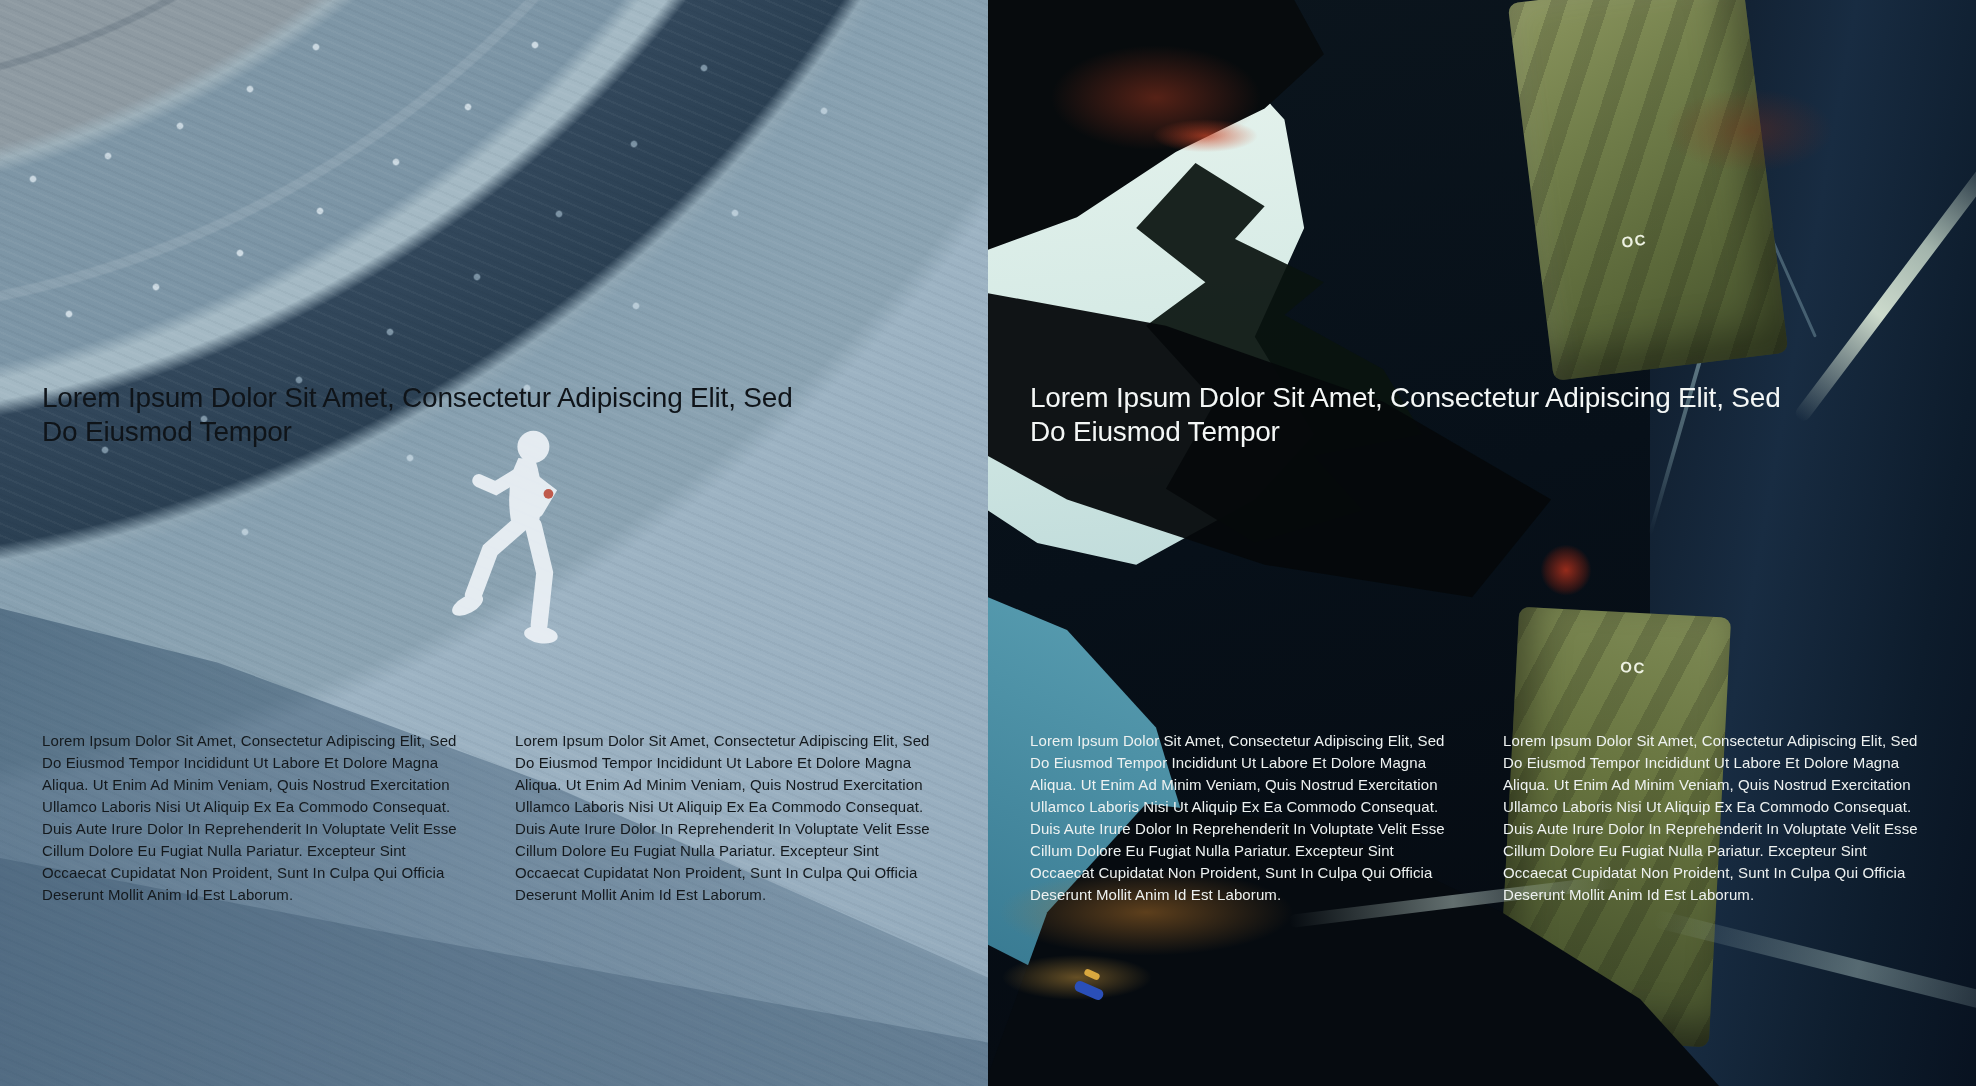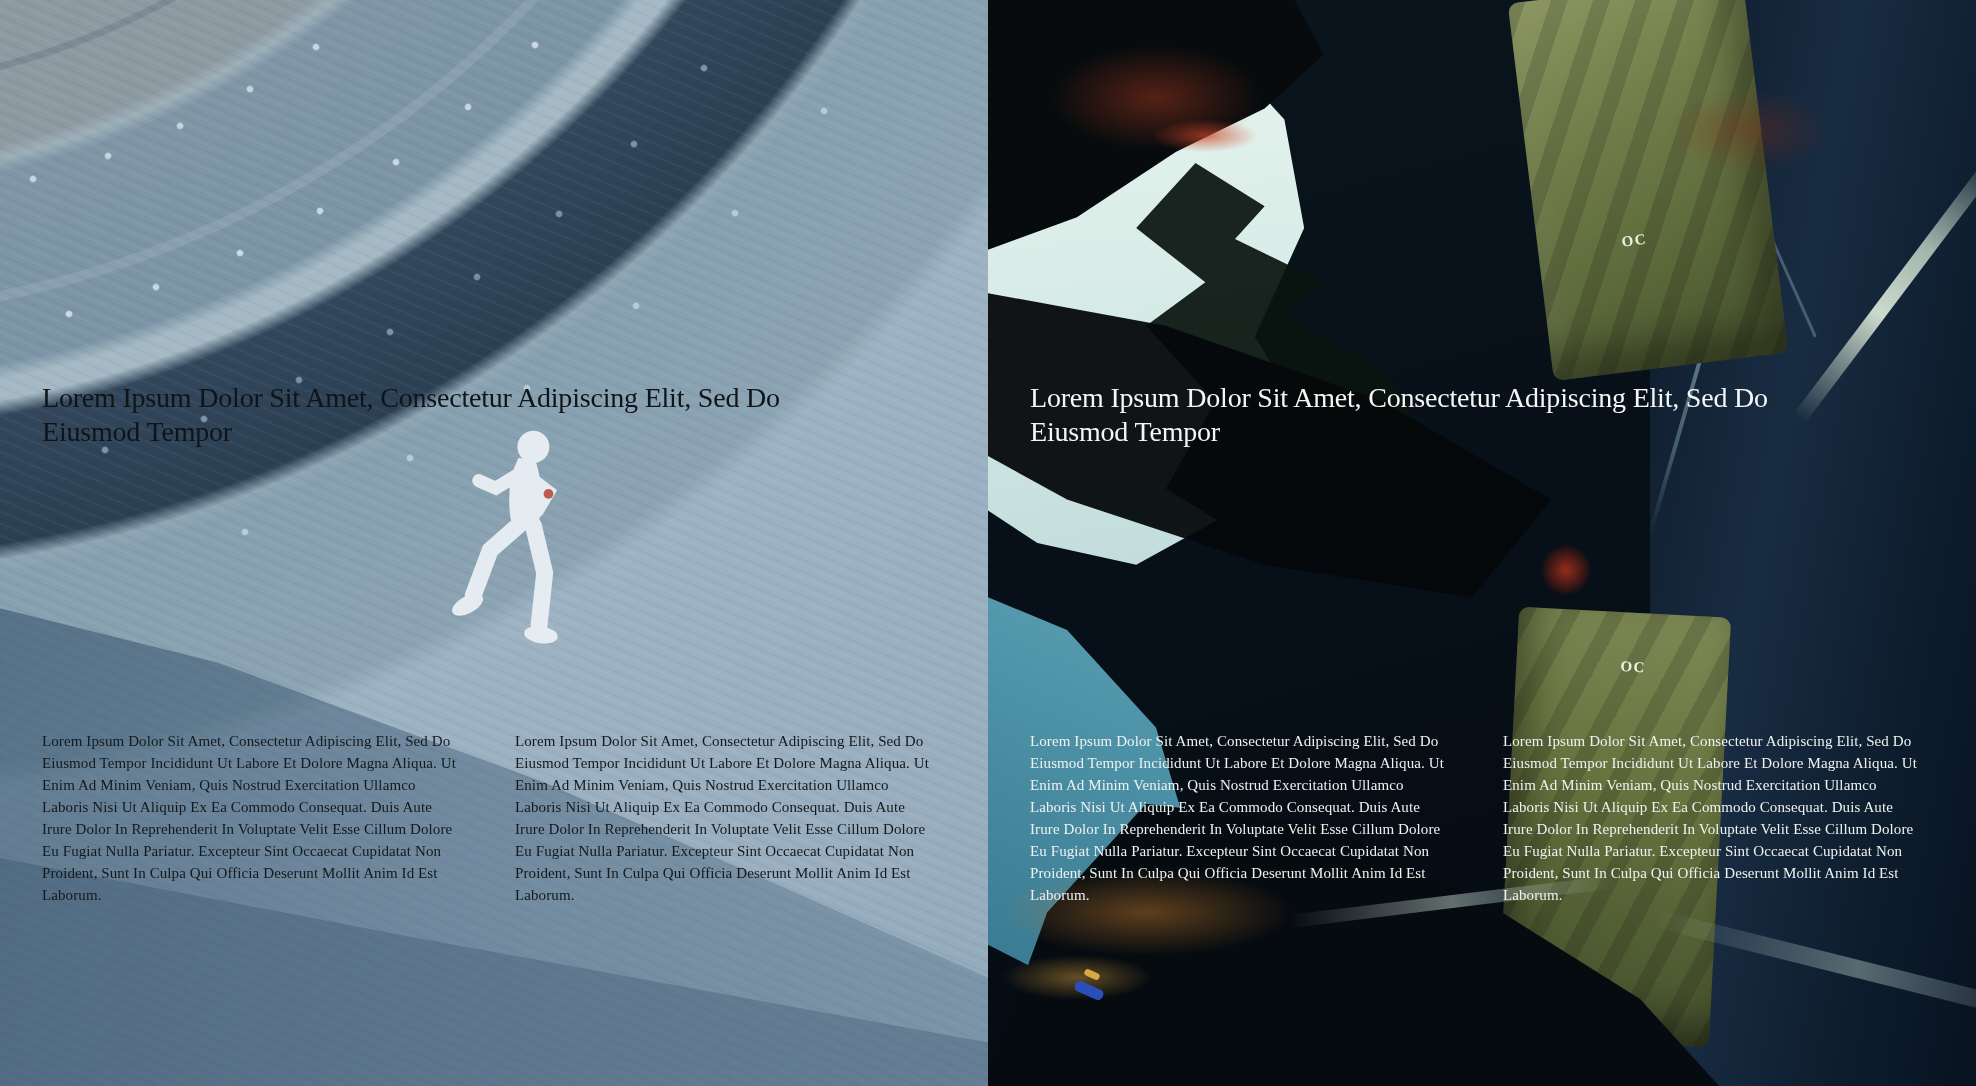--- a/index.html
+++ b/index.html
@@ -1,21 +1,21 @@
 <!DOCTYPE html>
 <html><head>
 <meta charset="utf-8">
 <style>
   html,body{margin:0;padding:0;}
   body{
     width:1976px;height:1086px;overflow:hidden;background:#000;
     font-family:"Liberation Sans","DejaVu Sans",sans-serif;
   }
   .stage{position:relative;width:1976px;height:1086px;display:flex;}
-  section{position:relative;width:988px;height:1086px;overflow:hidden;font-family:Liberation Serif, serif;}
+  section{position:relative;width:988px;height:1086px;overflow:hidden;}
   .photo{position:absolute;inset:0;}
   .layer{position:absolute;inset:0;}
 
   
   .arcs{
     background:radial-gradient(circle at -200px -690px,
       #8e9aa2 0px,#8e9aa2 858px,
       #9cafb9 872px,
       #7e96a6 886px,#7c95a6 1072px,
       #a4b9c4 1088px,#a4b9c4 1108px,

